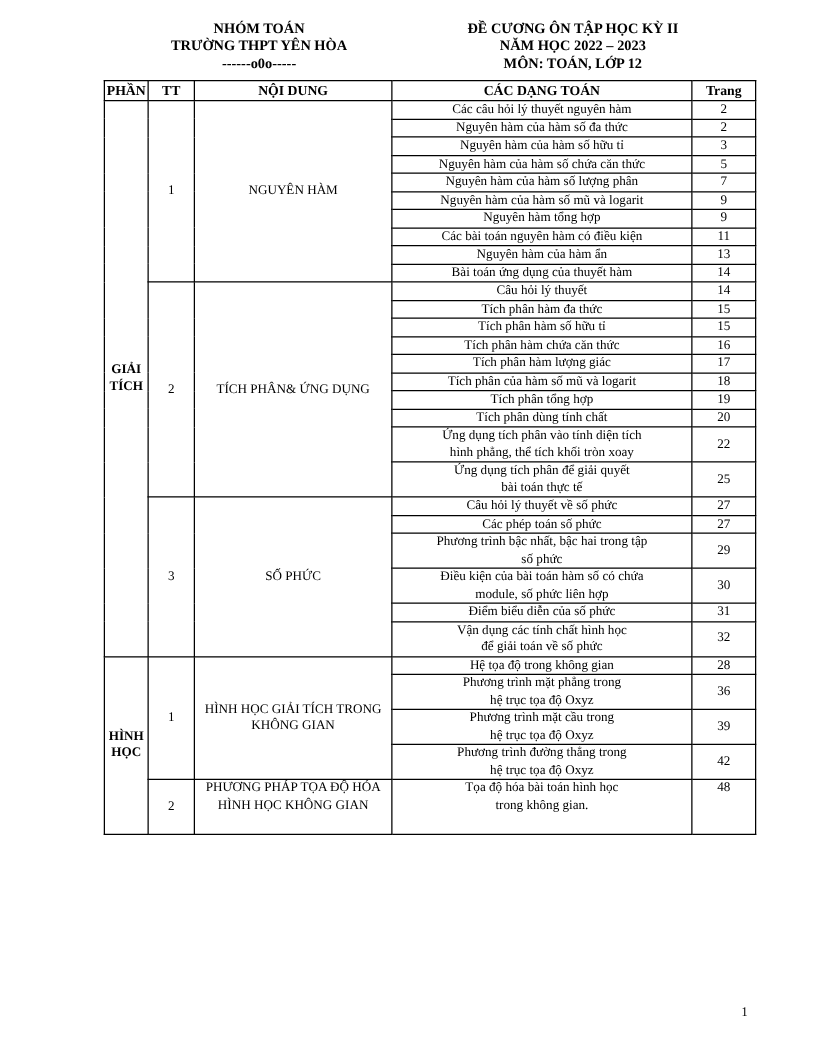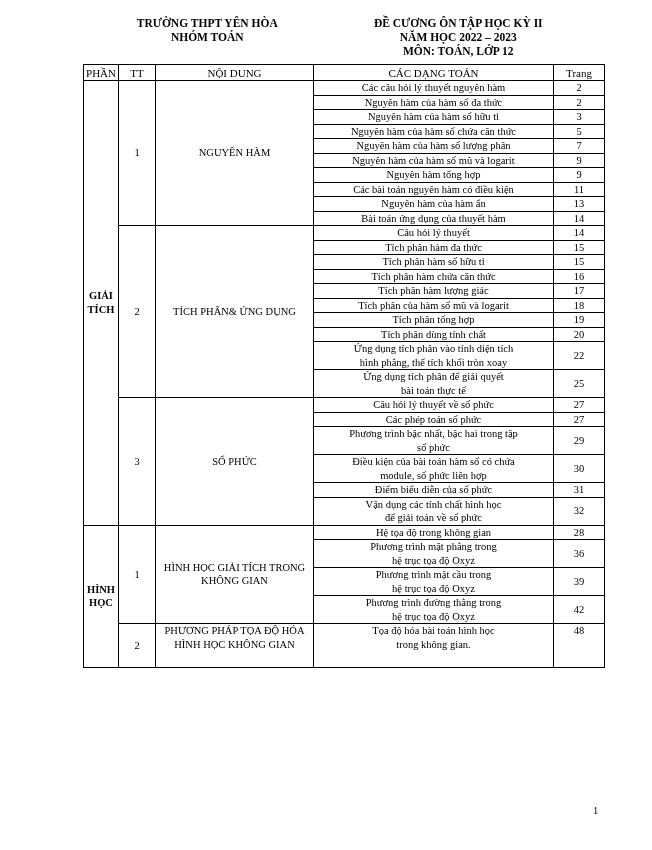--- a/index.html
+++ b/index.html
@@ -35,21 +35,21 @@
   }
   table.toc th, table.toc td {
     border: 1px solid #000;
     padding: 0;
     text-align: center;
     vertical-align: middle;
     overflow: hidden;
   }
   table.toc th {
     font-size: 11px;
-    font-weight: normal;
+    font-weight: bold;
     height: 16px;
     line-height: 14px;
   }
   table.toc td {
     font-size: 10.5px;
     line-height: 13.5px;
   }
   col.c-phan  { width: 35px; }
   col.c-tt    { width: 37px; }
   col.c-noidung { width: 158px; }
@@ -75,22 +75,23 @@
     font-size: 10.5px;
   }
 </style>
 </head>
 <body>
 
 <div>
 
   <div class="page-header">
     <div class="header-block left">
+      <div>NHÓM TOÁN</div>
       <div>TRƯỜNG THPT YÊN HÒA</div>
-      <div>NHÓM TOÁN</div>
+      <div>------o0o-----</div>
     </div>
     <div class="header-block right">
       <div>ĐỀ CƯƠNG ÔN TẬP HỌC KỲ II</div>
       <div>NĂM HỌC 2022 – 2023</div>
       <div>MÔN: TOÁN, LỚP 12</div>
     </div>
   </div>
 
   <table class="toc">
     <colgroup>

